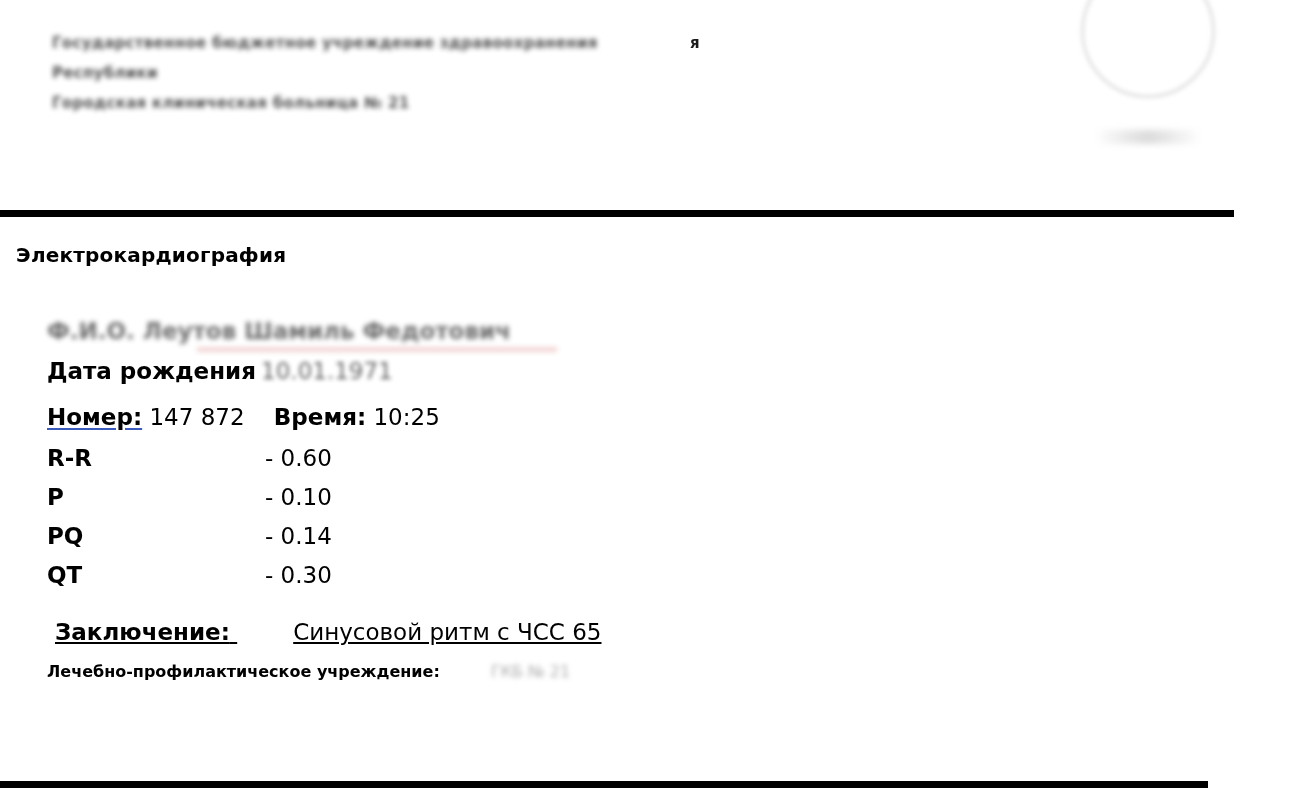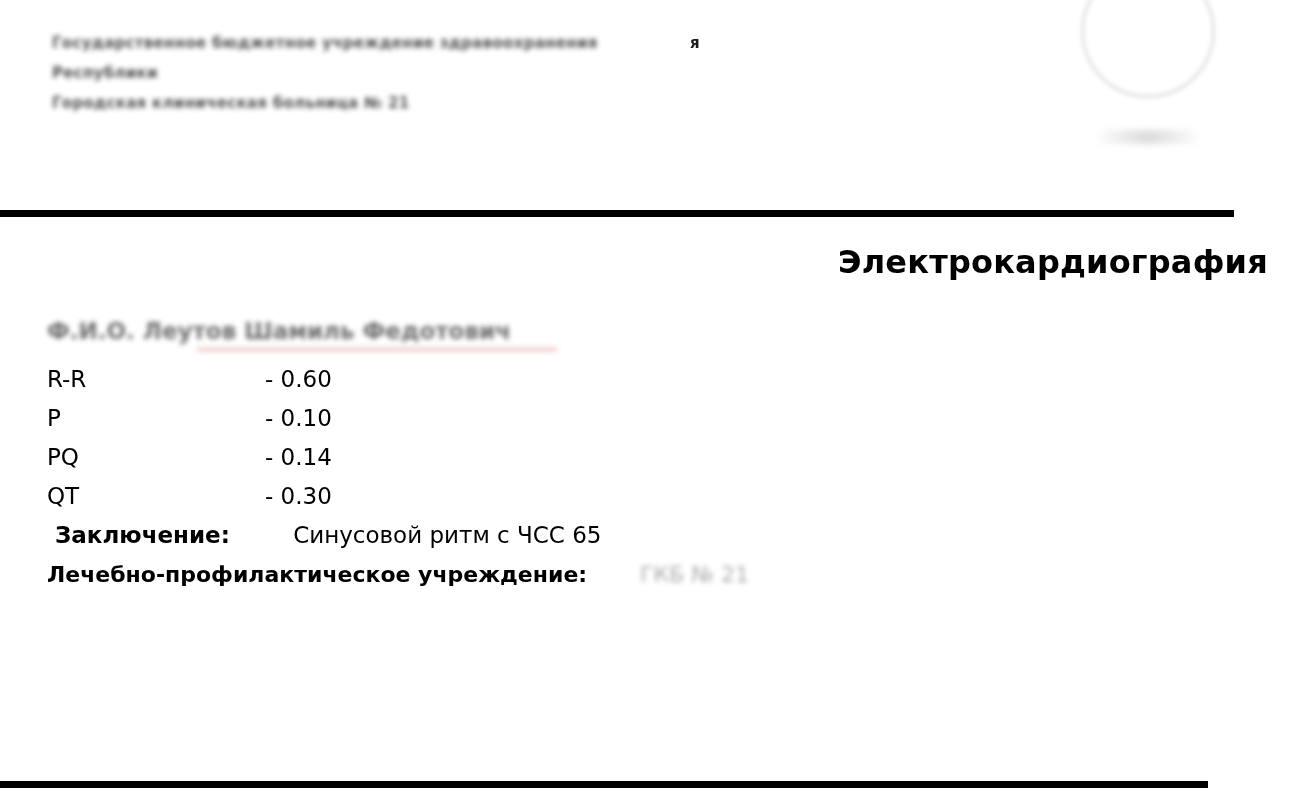--- a/index.html
+++ b/index.html
@@ -88,25 +88,25 @@
     left: 0;
     top: 781px;
     width: 1208px;
     height: 7px;
     background: #000000;
   }
 
   
   .doc-title {
     position: absolute;
-    left: 8px;
+    left: 16px;
     top: 243px;
     width: 1260px;
-    text-align: right;
-    font-size: 32px;
+    text-align: left;
+    font-size: 20px;
     font-weight: 700;
     letter-spacing: 0.2px;
   }
 
   
   .body-block {
     position: absolute;
     left: 47px;
     top: 318px;
     width: 1180px;
@@ -173,39 +173,40 @@
     border-collapse: collapse;
     margin-top: 2px;
   }
   table.metrics td {
     font-size: 23px;
     line-height: 39px;
     padding: 0;
     vertical-align: top;
     white-space: nowrap;
   }
-  table.metrics td.key { width: 218px; }
+  table.metrics td.key { width: 218px; font-weight: bold; }
   table.metrics td.val { width: 200px; }
 
   .concl-line {
-    margin-top: 0;
-    font-size: 23px;
-    line-height: 39px;
-    white-space: nowrap;
+    margin-top: 18px;
+    font-size: 23px;
+    line-height: 39px;
+    white-space: nowrap;
+    text-decoration: underline;
   }
   .concl-line .lbl {
     font-weight: 700;
     padding-left: 8px;
   }
   .concl-line .val {
     padding-left: 56px;
   }
 
   .facility-line {
-    font-size: 22px;
+    font-size: 16px;
     line-height: 39px;
     white-space: nowrap;
   }
   .facility-line .lbl { font-weight: 700; }
   .facility-line .val {
     padding-left: 46px;
     color: #9a9a9a;
     filter: blur(2.4px);
     opacity: 0.85;
   }
@@ -230,22 +231,33 @@
   <div class="doc-title">Электрокардиография</div>
 
   <div class="body-block">
 
     <div class="name-line">
       <span>Ф.И.О.</span>
       <span>Леутов Шамиль Федотович</span>
       <span class="name-underline"></span>
     </div>
 
-
-
+    <div class="birth-line">
+      <span class="birth-label">Дата рождения</span>
+      <span class="birth-value">10.01.1971</span>
+    </div>
+
+
+    <div class="line num-line">
+      <span class="lbl">Номер:</span>
+      <span>147 872</span>
+      &nbsp;&nbsp;
+      <span class="time-lbl">Время:</span>
+      <span>10:25</span>
+    </div>
 
     <table class="metrics">
       <tbody>
         <tr>
           <td class="key">R-R</td>
           <td class="val">- 0.60</td>
         </tr>
         <tr>
           <td class="key">P</td>
           <td class="val">- 0.10</td>

